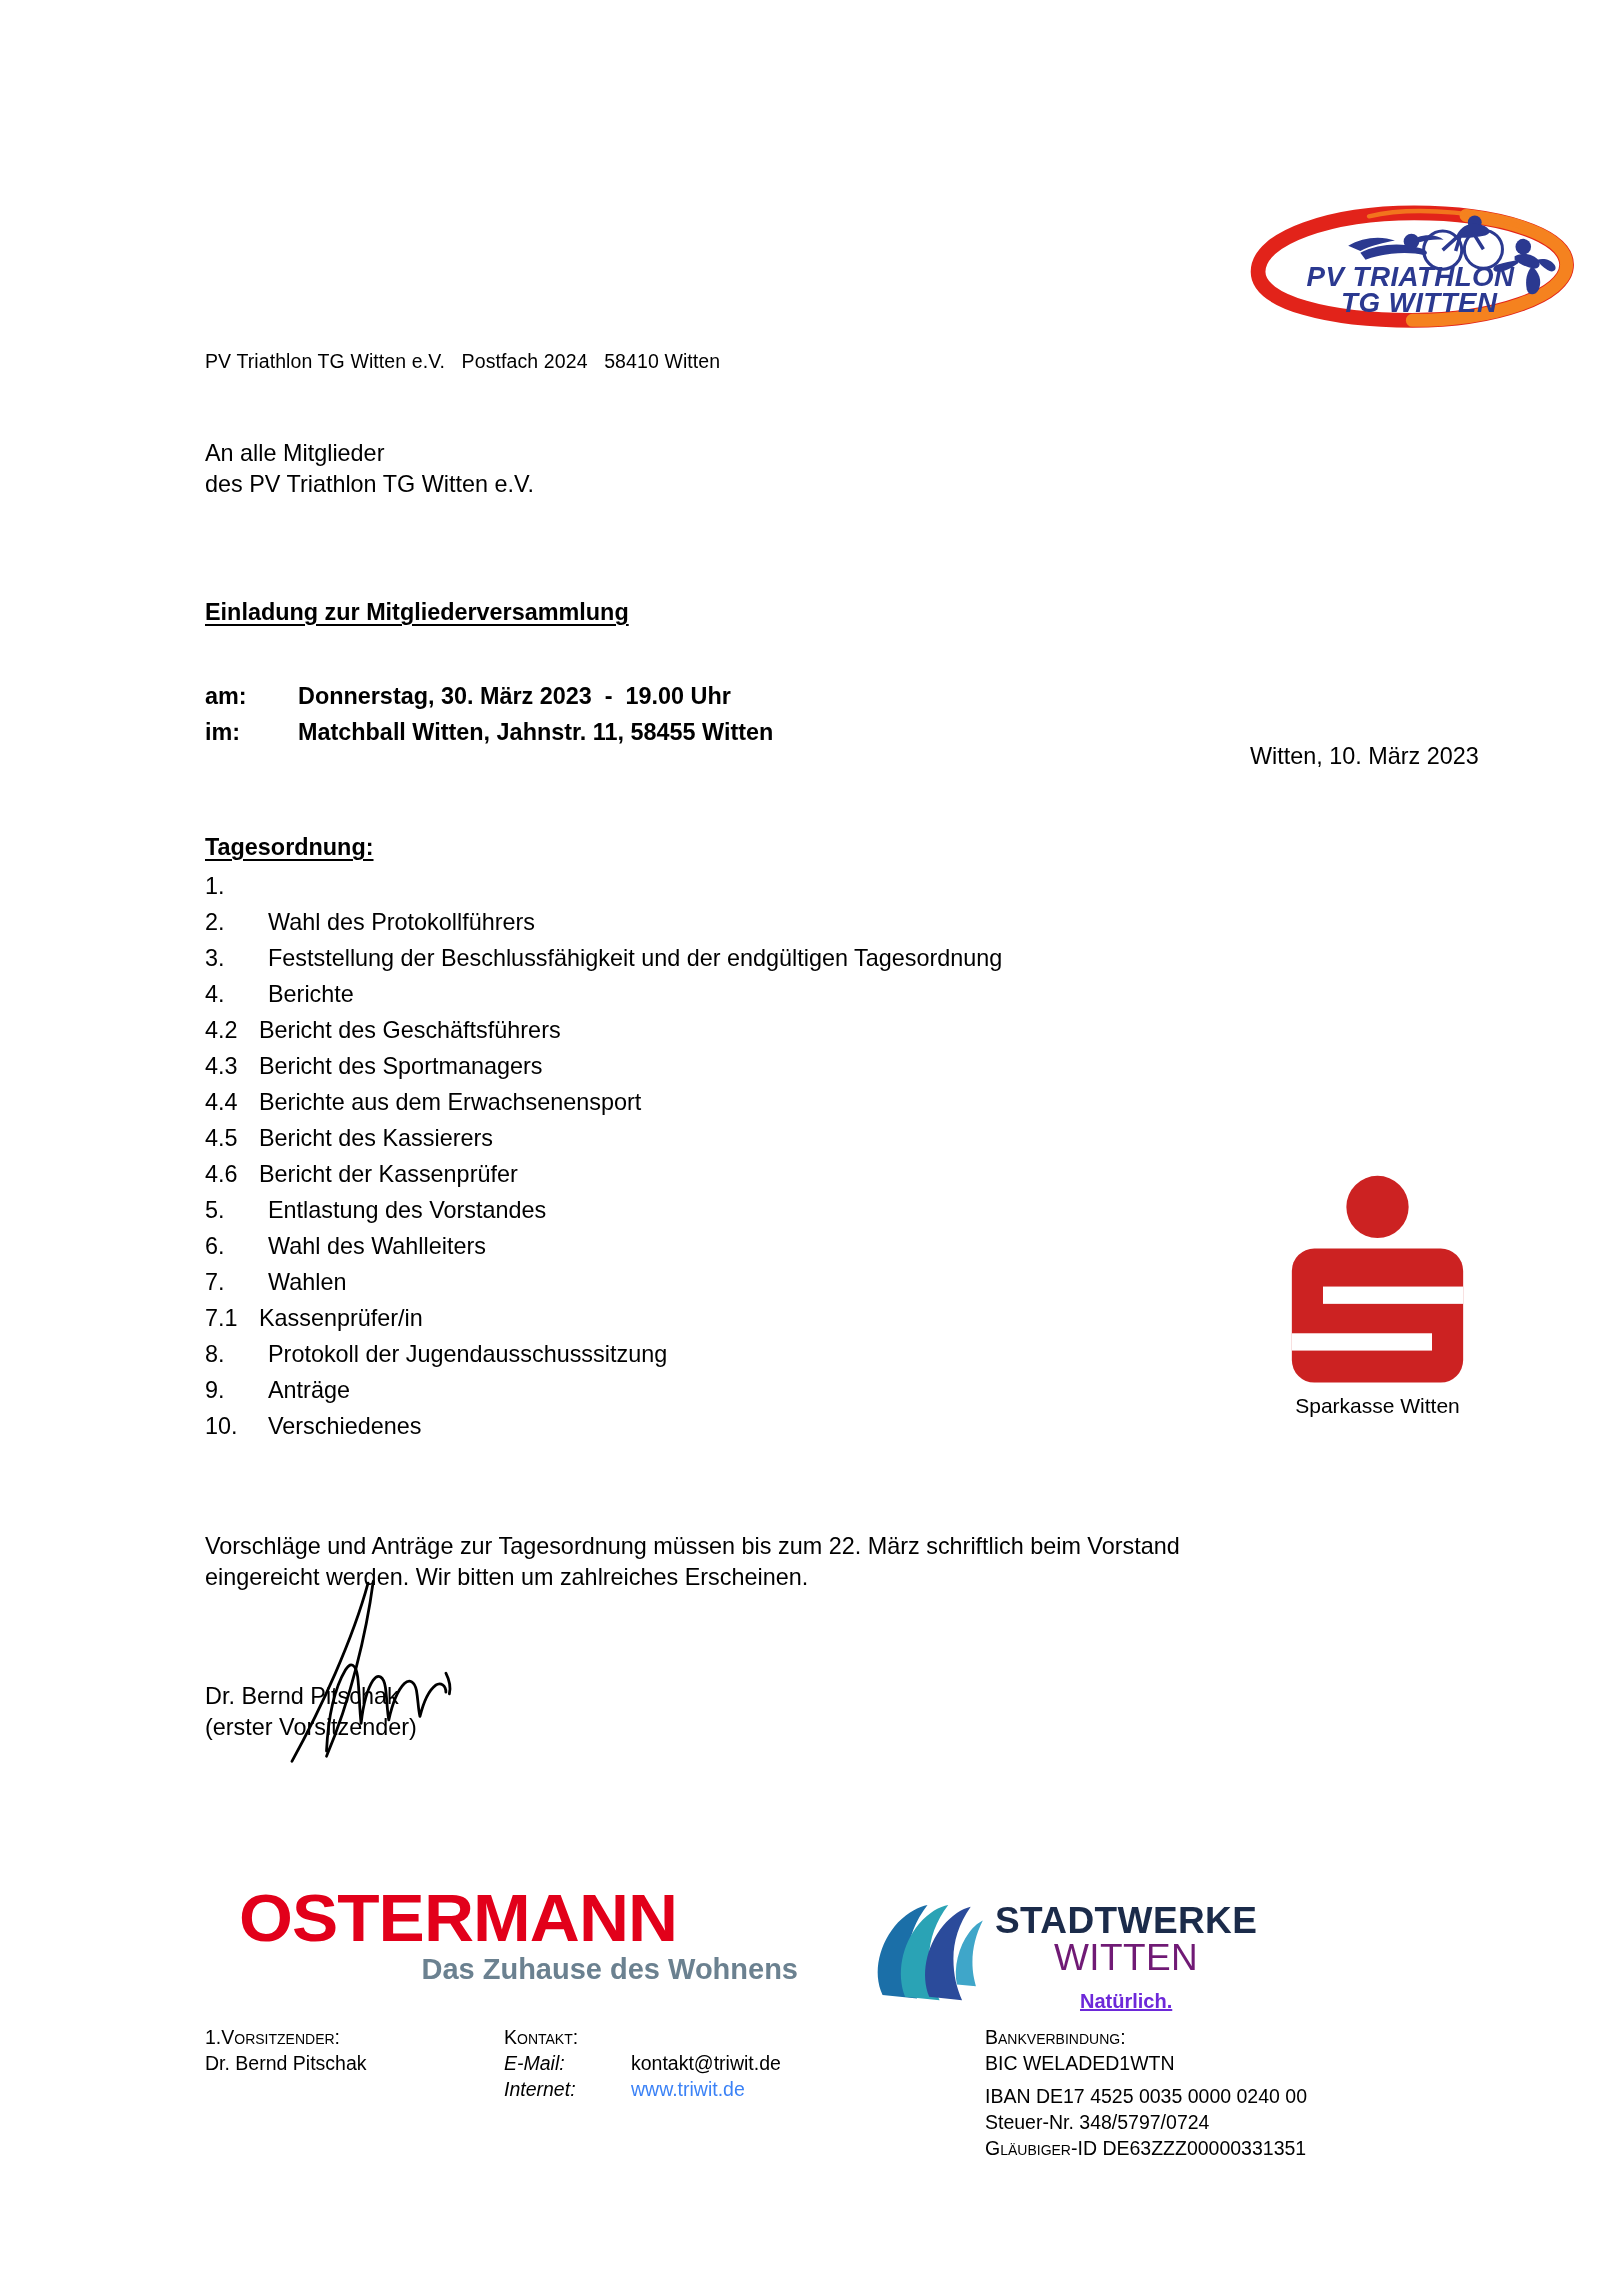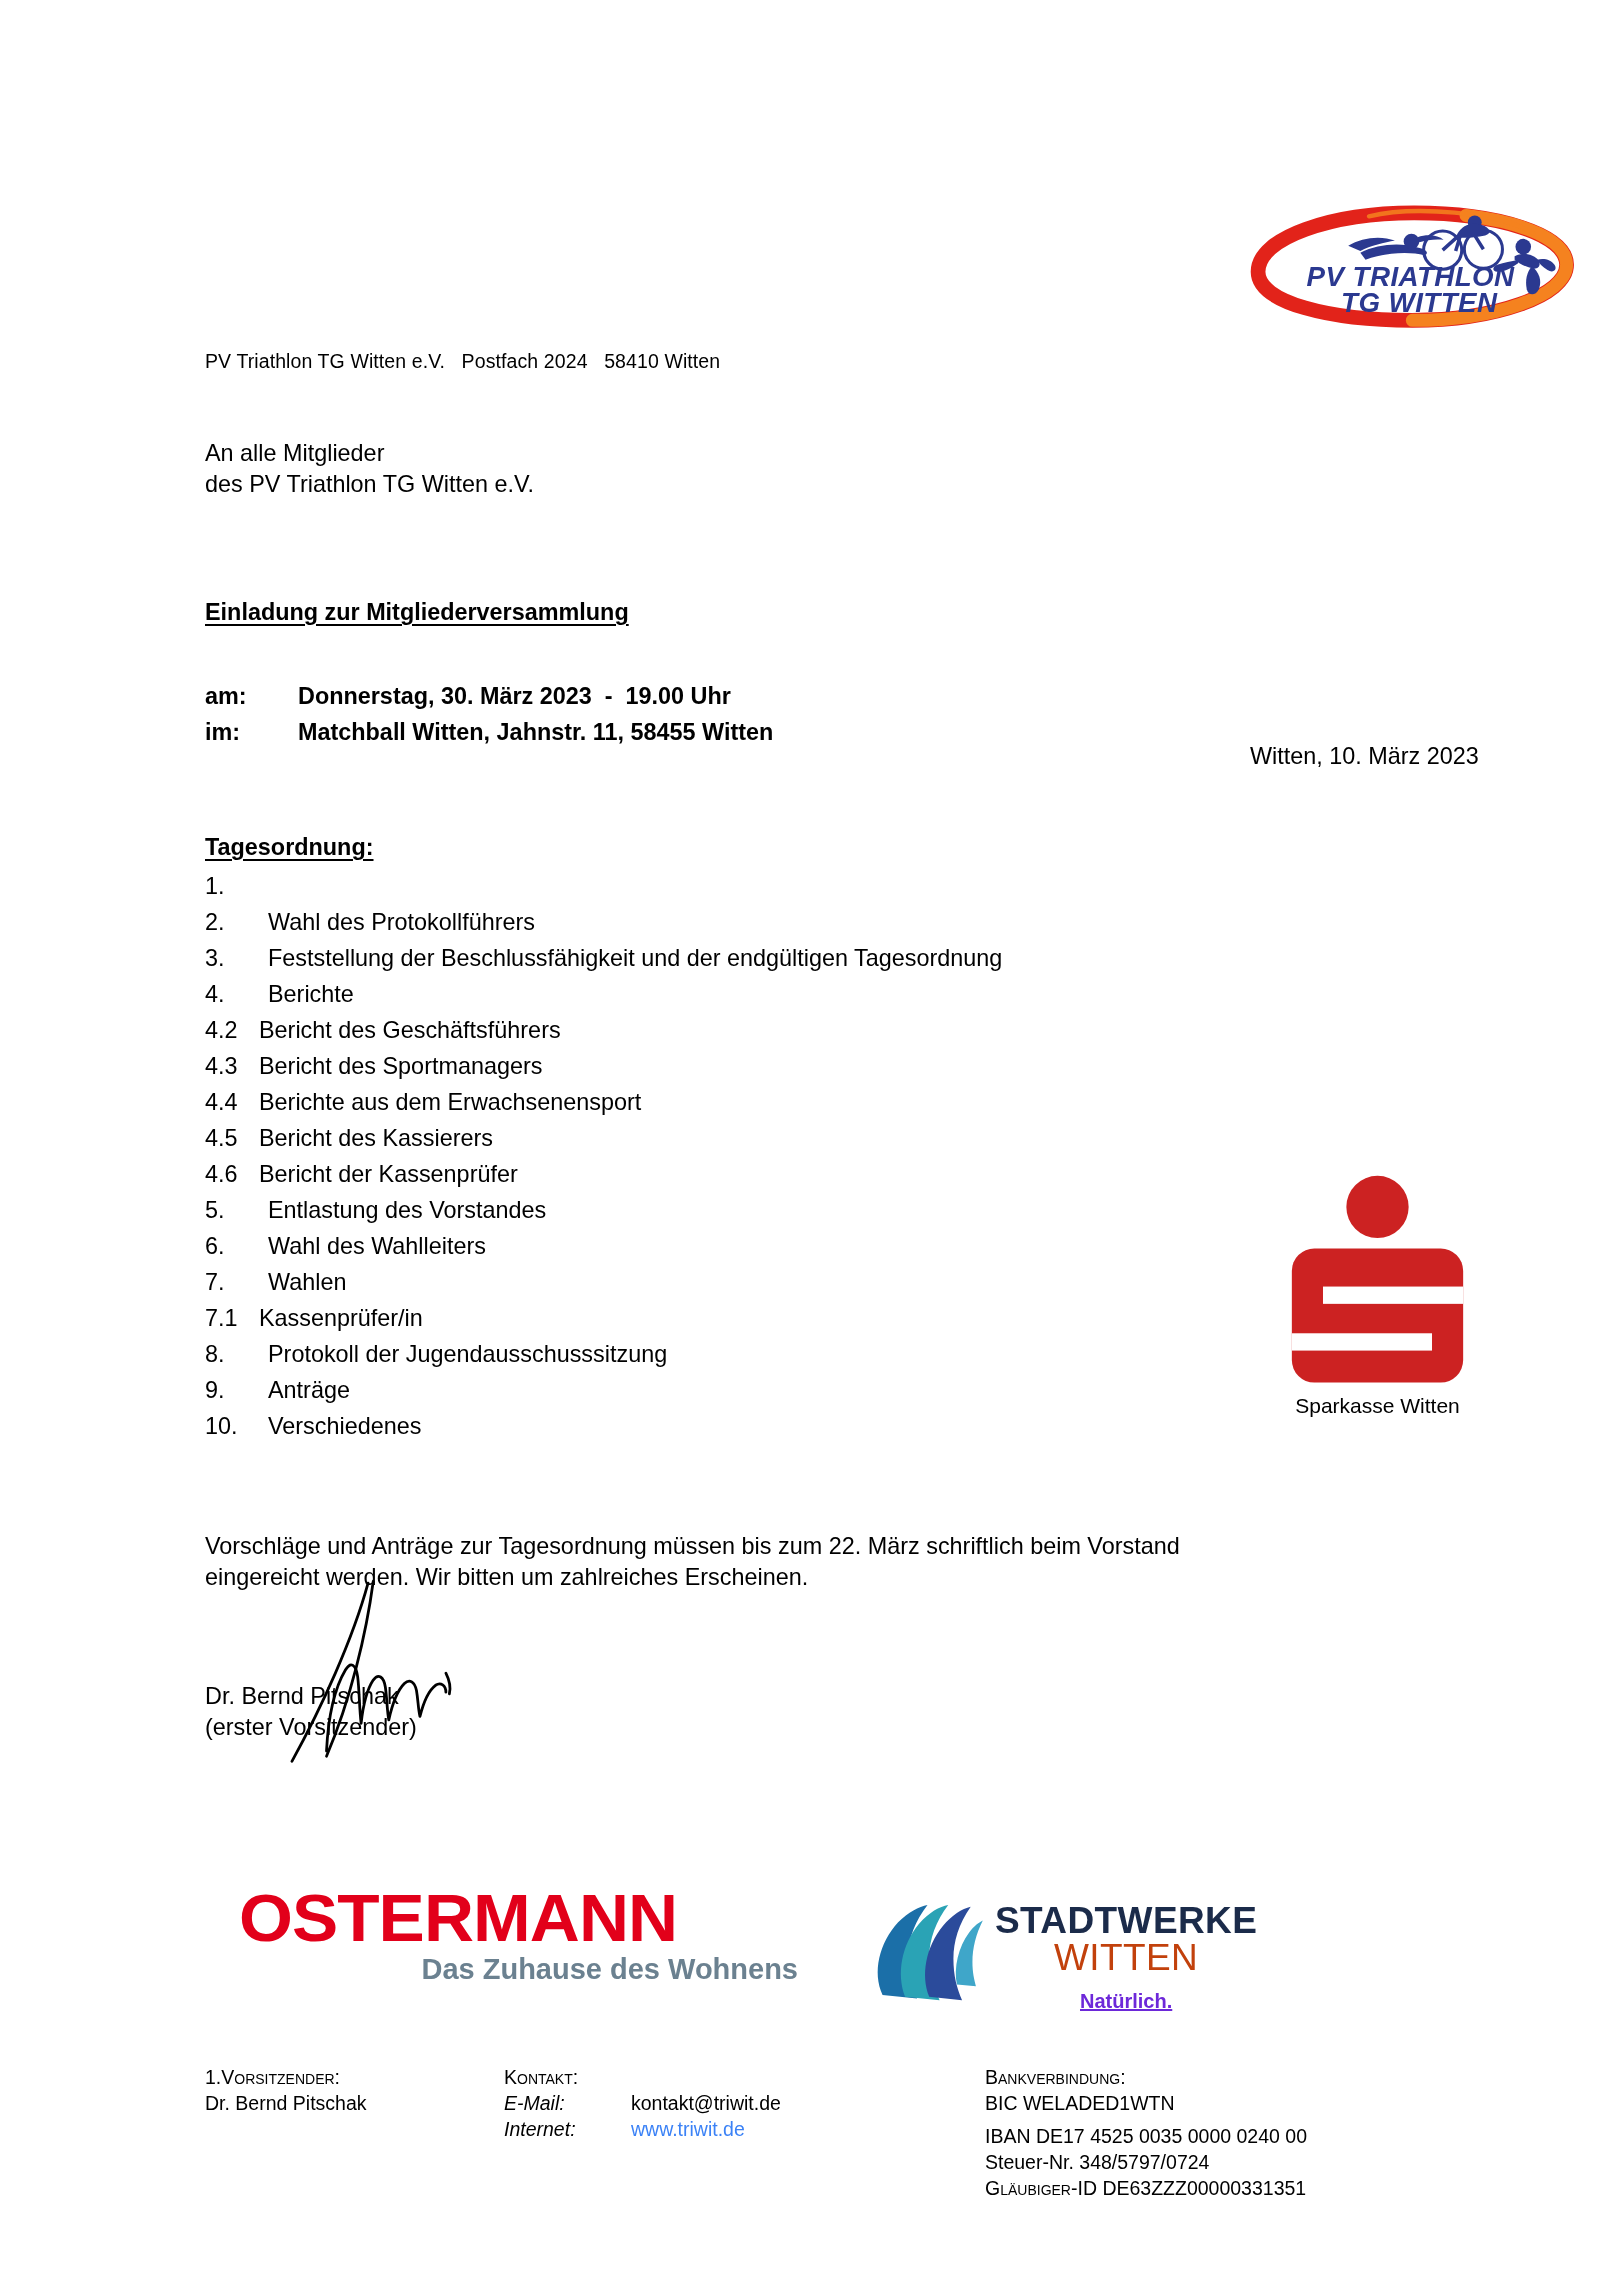--- a/index.html
+++ b/index.html
@@ -214,42 +214,41 @@
   .stadtwerke .words { margin-left: 7px; padding-top: 5.2px; }
   .stadtwerke .l1 {
     font-size: 37px;
     font-weight: bold;
     color: #1b2b4a;
     line-height: 0.98;
     letter-spacing: 0.4px;
   }
   .stadtwerke .l2 {
     font-size: 37px;
-    color: #c2410c;
+    color: #701a75;
     line-height: 1.0;
     letter-spacing: 0.4px;
   }
   .stadtwerke .l3 {
     font-size: 20px;
     font-weight: bold;
     color: #6d28d9;
     margin-top: 15px;
     line-height: 1.0;
     text-decoration: underline;
   }
 
   
   .footer {
     position: absolute;
     left: 205px;
     top: 2024px;
     width: 1213px;
     font-size: 19.5px;
     line-height: 26px;
-    margin-top: 40px;
   }
   .footer .cols { display: flex; }
   .footer .col-chair { width: 299px; flex: none; }
   .footer .col-contact { width: 481px; flex: none; }
   .footer .col-bank { flex: 1; }
   .sc { font-variant: small-caps; }
   .kv { display: flex; }
   .kv .k { width: 127px; flex: none; font-style: italic; }
   .link { color: #3b82f6; }
   .bank-gap { height: 7px; }

